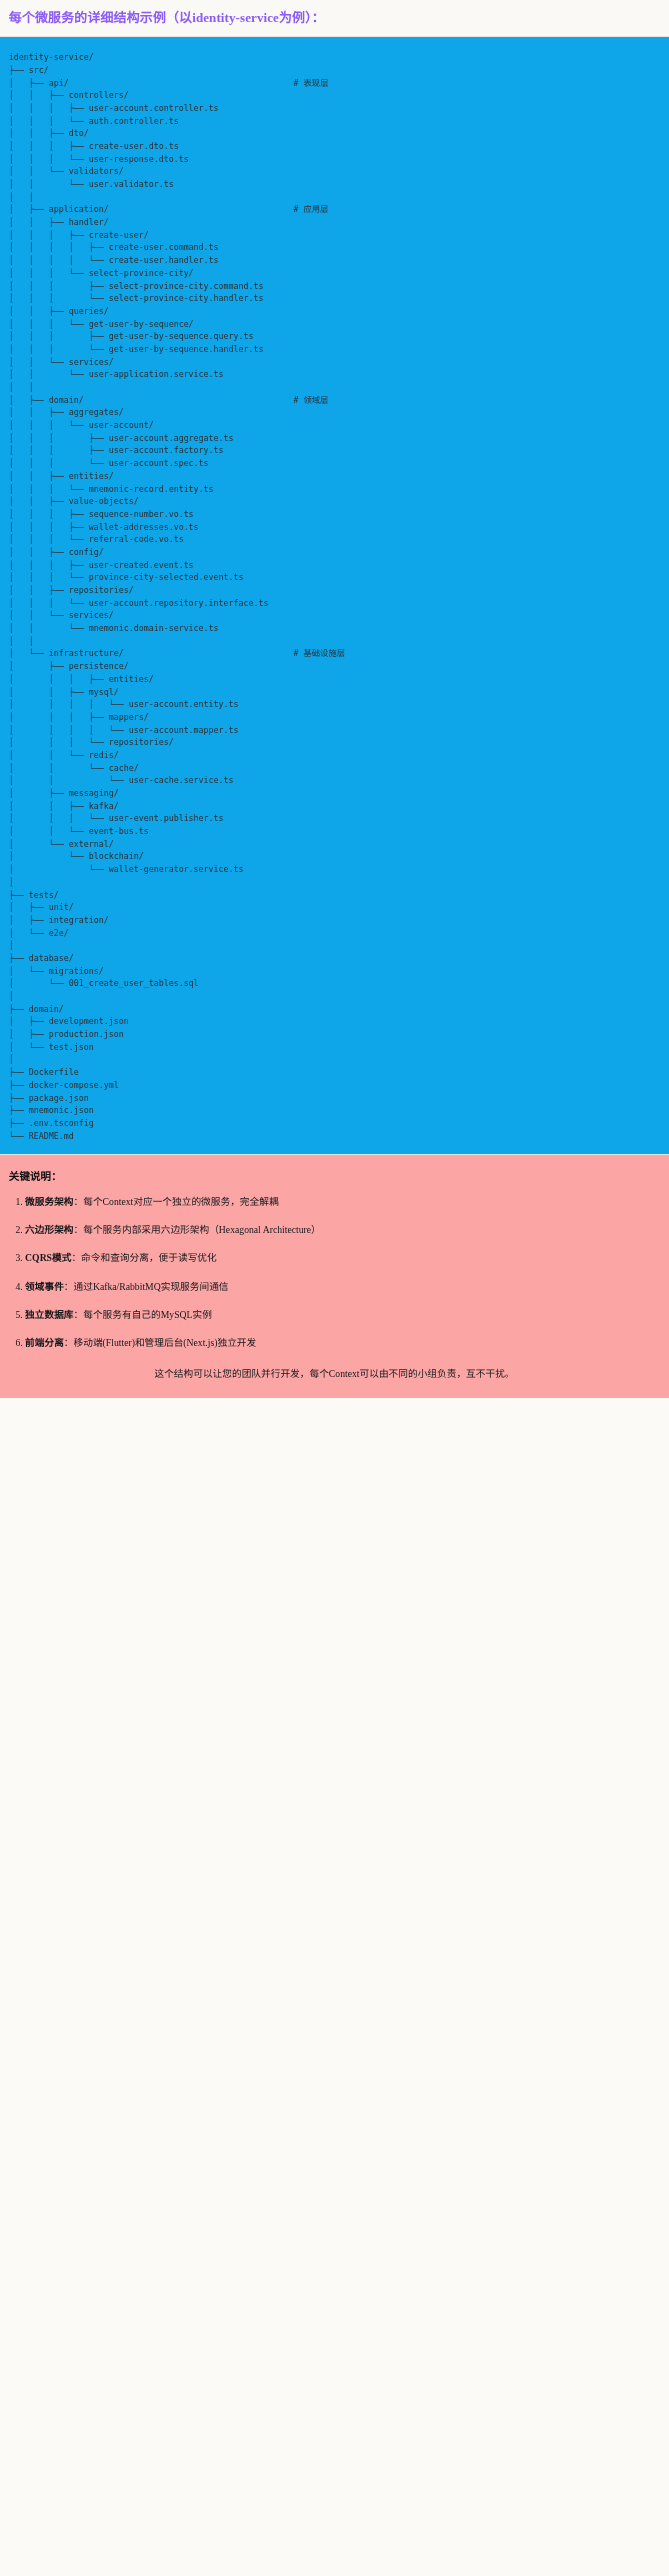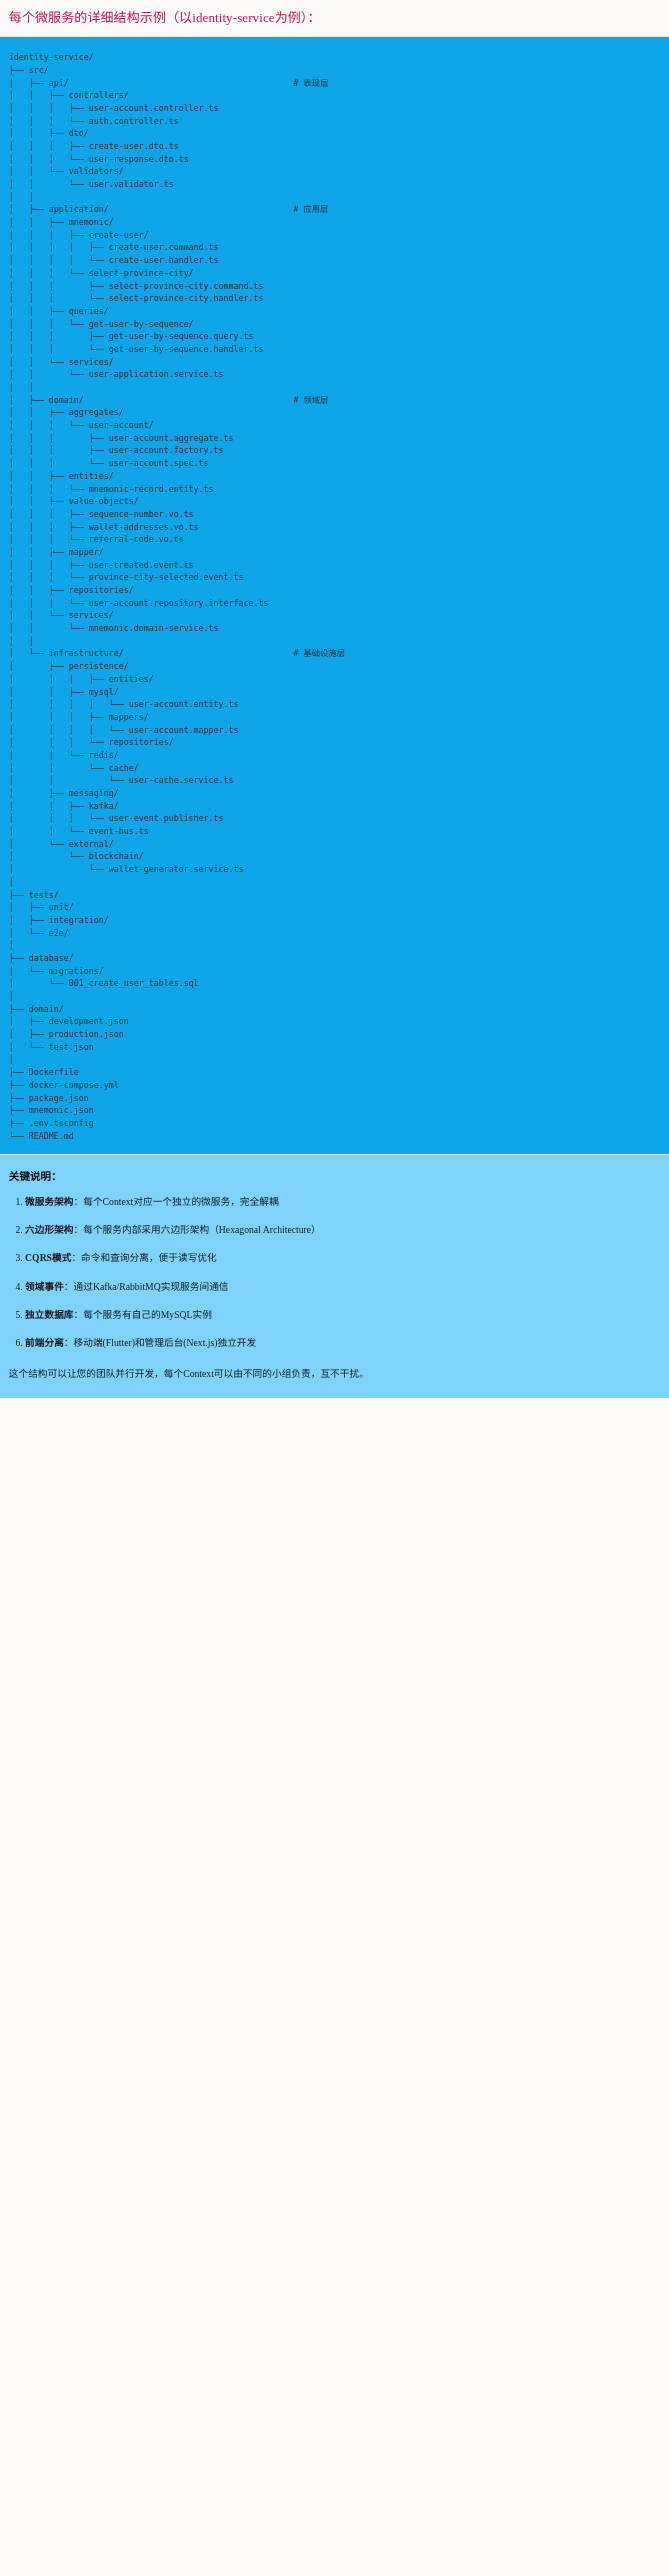--- a/index.html
+++ b/index.html
@@ -25,25 +25,25 @@
   
   .doc-header {
     box-sizing: border-box;
     padding: 8.8px 8.8px 10px 8.8px;
     background: #faf9f6;
     border-bottom: 0.6px solid #e6e4de;
   }
   .doc-header h1 {
     margin: 0;
     font-family: "Liberation Serif", "DejaVu Serif", serif;
-    font-weight: normal;
+    font-weight: bold;
     font-size: 13px;
     line-height: 1.35;
     letter-spacing: 0.1px;
-    color: #be185d;
+    color: #8b5cf6;
   }
 
   
   .tree-block {
     box-sizing: border-box;
     padding: 13.8px 8.8px 11.3px 8.8px;
     background: #0ea5e9;
   }
   .tree {
     margin: 0;
@@ -65,21 +65,21 @@
   .tree-line .cmt {
     color: #2b2f33;
     white-space: pre;
     text-align: right;
   }
 
   
   .notes-block {
     box-sizing: border-box;
     padding: 10px 8.8px 16.3px 8.8px;
-    background: #7dd3fc;
+    background: #fca5a5;
     border-top: 0.6px solid #e6e4de;
   }
   .notes-title {
     margin: 3.8px 0 11.3px 0;
     font-family: "Liberation Serif", "DejaVu Serif", serif;
     font-weight: bold;
     font-size: 10.6px;
     color: #111111;
   }
   ol.notes-list {
@@ -105,20 +105,21 @@
   }
   .note-desc {
     font-weight: normal;
   }
   .closing-note {
     margin: 16.3px 0 0 0;
     font-family: "Liberation Serif", "DejaVu Serif", serif;
     font-size: 9.7px;
     line-height: 1.5;
     color: #16181a;
+    text-align: center;
   }
 </style>
 </head>
 <body>
 
 <div class="page">
 
   <header class="doc-header">
     <h1>每个微服务的详细结构示例（以identity-service为例）：</h1>
   </header>
@@ -130,21 +131,21 @@
 </span><span class="tree-line"><span class="glyphs">│   │   ├── controllers/</span>
 </span><span class="tree-line"><span class="glyphs">│   │   │   ├── user-account.controller.ts</span>
 </span><span class="tree-line"><span class="glyphs">│   │   │   └── auth.controller.ts</span>
 </span><span class="tree-line"><span class="glyphs">│   │   ├── dto/</span>
 </span><span class="tree-line"><span class="glyphs">│   │   │   ├── create-user.dto.ts</span>
 </span><span class="tree-line"><span class="glyphs">│   │   │   └── user-response.dto.ts</span>
 </span><span class="tree-line"><span class="glyphs">│   │   └── validators/</span>
 </span><span class="tree-line"><span class="glyphs">│   │       └── user.validator.ts</span>
 </span><span class="tree-line"><span class="glyphs">│   │</span>
 </span><span class="tree-line"><span class="glyphs">│   ├── application/</span>                                     <span class="cmt"># 应用层</span>
-</span><span class="tree-line"><span class="glyphs">│   │   ├── mnemonic/</span>
+</span><span class="tree-line"><span class="glyphs">│   │   ├── handler/</span>
 </span><span class="tree-line"><span class="glyphs">│   │   │   ├── create-user/</span>
 </span><span class="tree-line"><span class="glyphs">│   │   │   │   ├── create-user.command.ts</span>
 </span><span class="tree-line"><span class="glyphs">│   │   │   │   └── create-user.handler.ts</span>
 </span><span class="tree-line"><span class="glyphs">│   │   │   └── select-province-city/</span>
 </span><span class="tree-line"><span class="glyphs">│   │   │       ├── select-province-city.command.ts</span>
 </span><span class="tree-line"><span class="glyphs">│   │   │       └── select-province-city.handler.ts</span>
 </span><span class="tree-line"><span class="glyphs">│   │   ├── queries/</span>
 </span><span class="tree-line"><span class="glyphs">│   │   │   └── get-user-by-sequence/</span>
 </span><span class="tree-line"><span class="glyphs">│   │   │       ├── get-user-by-sequence.query.ts</span>
 </span><span class="tree-line"><span class="glyphs">│   │   │       └── get-user-by-sequence.handler.ts</span>
@@ -156,21 +157,21 @@
 </span><span class="tree-line"><span class="glyphs">│   │   │   └── user-account/</span>
 </span><span class="tree-line"><span class="glyphs">│   │   │       ├── user-account.aggregate.ts</span>
 </span><span class="tree-line"><span class="glyphs">│   │   │       ├── user-account.factory.ts</span>
 </span><span class="tree-line"><span class="glyphs">│   │   │       └── user-account.spec.ts</span>
 </span><span class="tree-line"><span class="glyphs">│   │   ├── entities/</span>
 </span><span class="tree-line"><span class="glyphs">│   │   │   └── mnemonic-record.entity.ts</span>
 </span><span class="tree-line"><span class="glyphs">│   │   ├── value-objects/</span>
 </span><span class="tree-line"><span class="glyphs">│   │   │   ├── sequence-number.vo.ts</span>
 </span><span class="tree-line"><span class="glyphs">│   │   │   ├── wallet-addresses.vo.ts</span>
 </span><span class="tree-line"><span class="glyphs">│   │   │   └── referral-code.vo.ts</span>
-</span><span class="tree-line"><span class="glyphs">│   │   ├── mapper/</span>
+</span><span class="tree-line"><span class="glyphs">│   │   ├── config/</span>
 </span><span class="tree-line"><span class="glyphs">│   │   │   ├── user-created.event.ts</span>
 </span><span class="tree-line"><span class="glyphs">│   │   │   └── province-city-selected.event.ts</span>
 </span><span class="tree-line"><span class="glyphs">│   │   ├── repositories/</span>
 </span><span class="tree-line"><span class="glyphs">│   │   │   └── user-account.repository.interface.ts</span>
 </span><span class="tree-line"><span class="glyphs">│   │   └── services/</span>
 </span><span class="tree-line"><span class="glyphs">│   │       └── mnemonic.domain-service.ts</span>
 </span><span class="tree-line"><span class="glyphs">│   │</span>
 </span><span class="tree-line"><span class="glyphs">│   └── infrastructure/</span>                                  <span class="cmt"># 基础设施层</span>
 </span><span class="tree-line"><span class="glyphs">│       ├── persistence/</span>
 </span><span class="tree-line"><span class="glyphs">│       │   │   ├── entities/</span>

